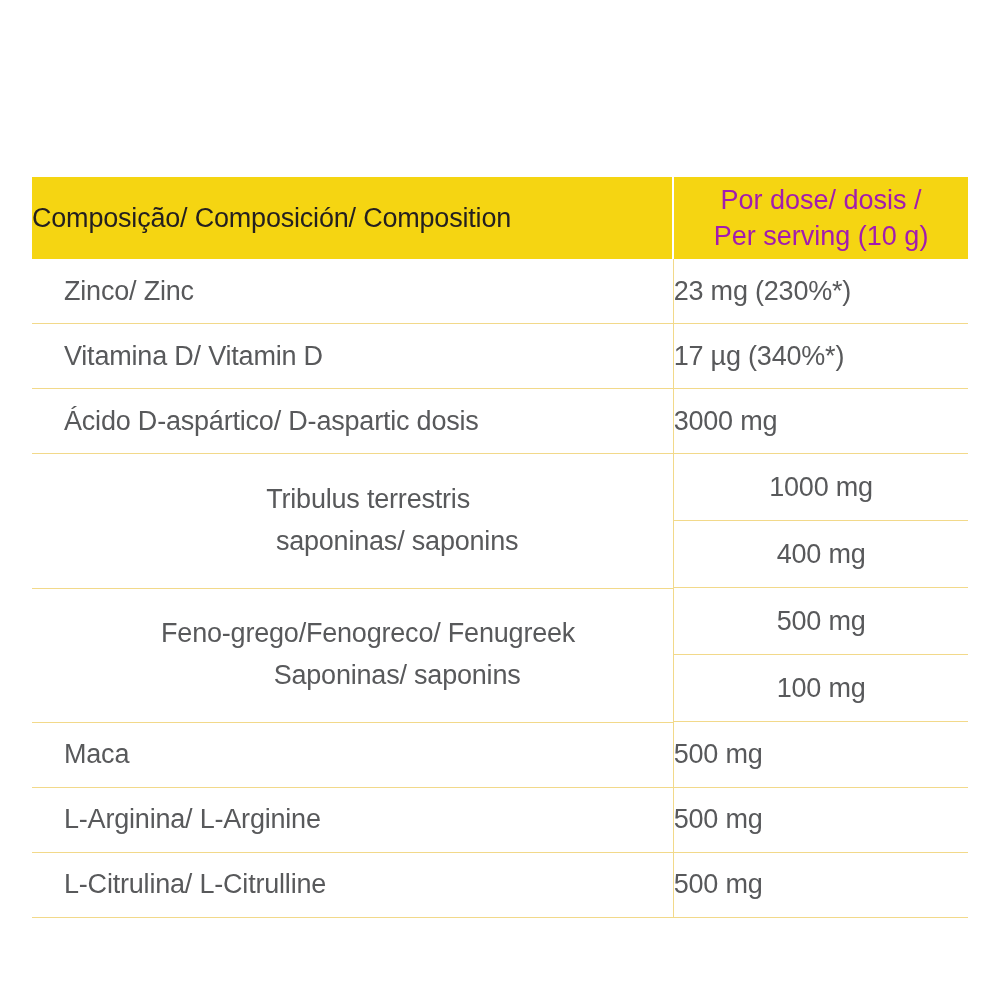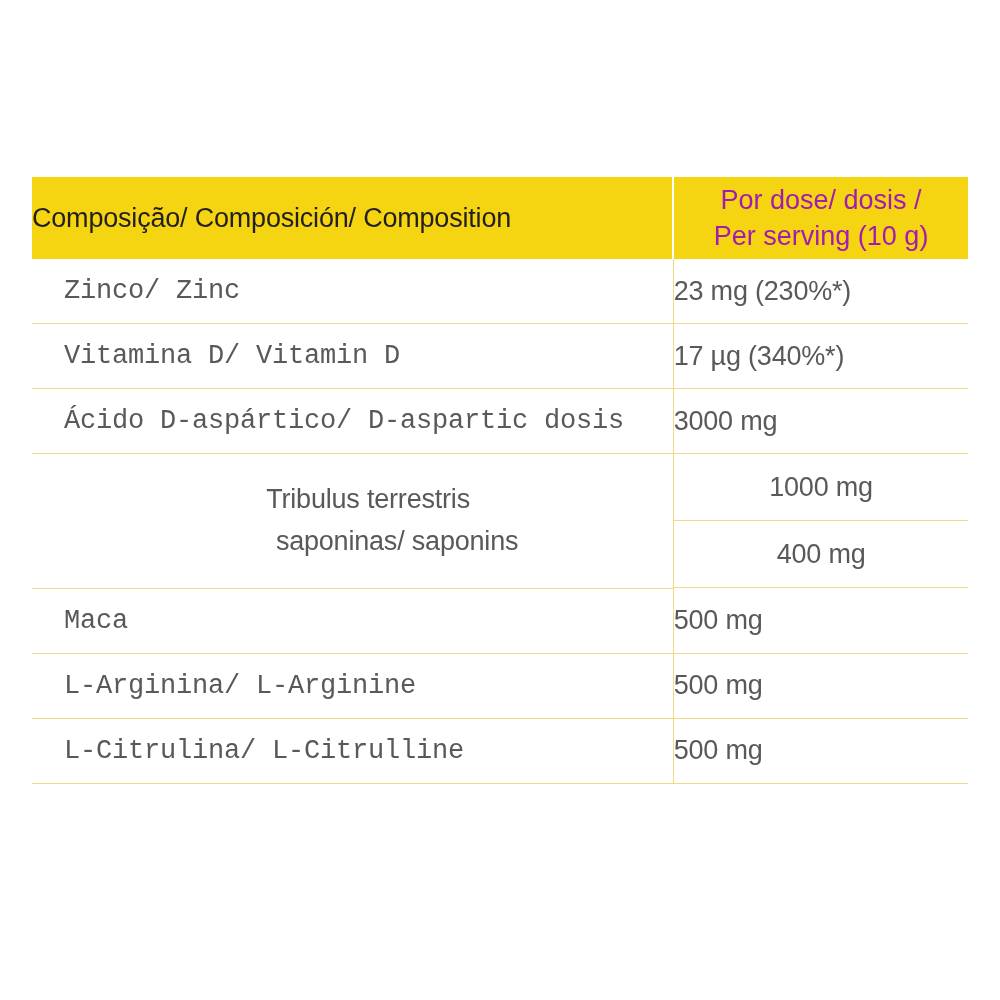--- a/index.html
+++ b/index.html
@@ -56,21 +56,20 @@
     border-bottom: 1.5px solid #f2d98a;
     padding: 0;
     vertical-align: middle;
   }
   .brow td.cell-name {
     font-size: 27px;
     color: #58595b;
     padding-left: 32px;
     height: 64px;
     letter-spacing: -0.2px;
-    font-family: Liberation Mono, monospace;
   }
   .brow td.cell-value {
     font-size: 27px;
     color: #58595b;
     border-left: 1.5px solid #f2d98a;
     height: 64px;
     letter-spacing: -0.2px;
   }
 
   
@@ -148,20 +147,30 @@
         <td class="cell-name-group">
           <span class="main">Tribulus terrestris</span>
           <span class="sub">saponinas/ saponins</span>
         </td>
         <td class="stackcell">
           <div class="subval first">1000 mg</div>
           <div class="subval last">400 mg</div>
         </td>
       </tr>
 
+      <tr class="grow">
+        <td class="cell-name-group">
+          <span class="main">Feno-grego/Fenogreco/ Fenugreek</span>
+          <span class="sub">Saponinas/ saponins</span>
+        </td>
+        <td class="stackcell">
+          <div class="subval first">500 mg</div>
+          <div class="subval last">100 mg</div>
+        </td>
+      </tr>
 
       <tr class="brow">
         <td class="cell-name">Maca</td>
         <td class="cell-value">500 mg</td>
       </tr>
 
       <tr class="brow">
         <td class="cell-name">L-Arginina/ L-Arginine</td>
         <td class="cell-value">500 mg</td>
       </tr>

